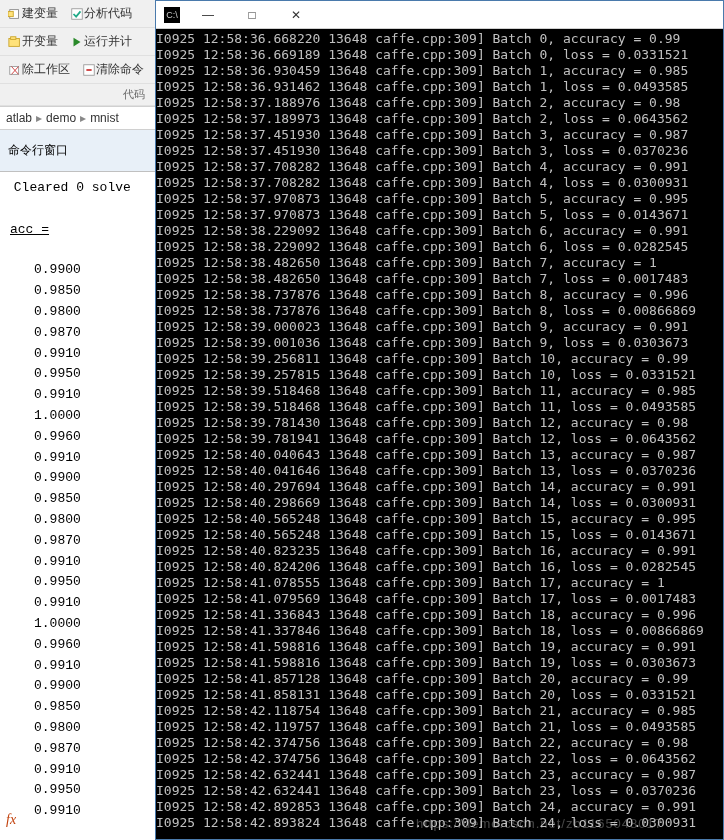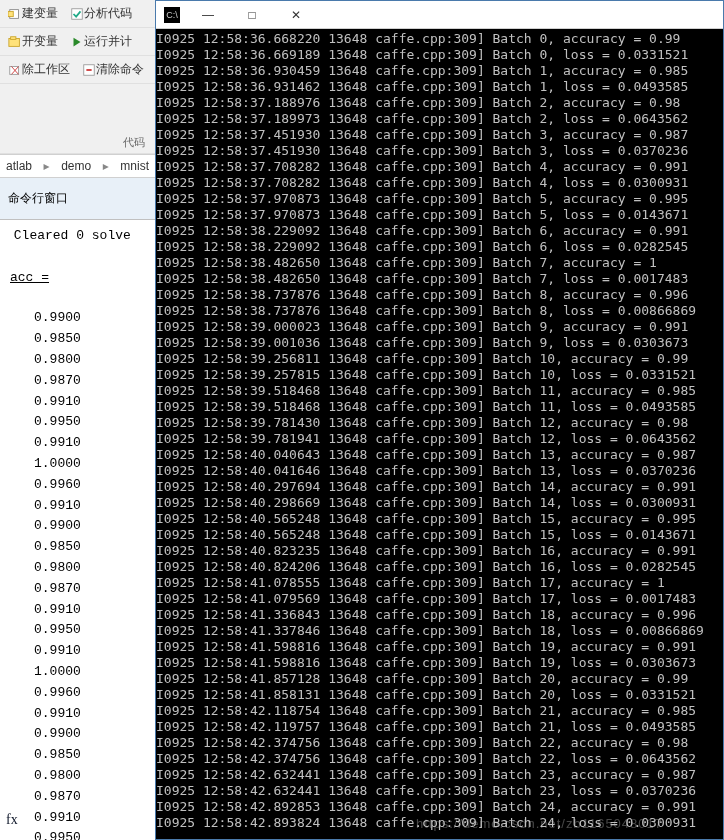--- a/index.html
+++ b/index.html
@@ -44,21 +44,20 @@
       display: inline-block;
     }
     .breadcrumb {
       display: flex;
       align-items: center;
       padding: 4px 6px;
       background: #fff;
       font-size: 12px;
       color: #333;
       border-bottom: 1px solid #d0d0d0;
-      justify-content: space-between;
     }
     .bc-sep { margin: 0 4px; color: #888; }
     .panel-title {
       background: #e8f0f8;
       padding: 12px 8px;
       font-size: 12px;
       border-bottom: 1px solid #c0c0c0;
     }
     .matlab-output {
       background: #fff;
@@ -69,23 +68,24 @@
       line-height: 1.6;
       height: 700px;
       overflow: hidden;
     }
     .matlab-output .line { white-space: pre; }
     .acc-values { margin-left: 28px; margin-top: 20px; }
     .fx-indicator {
       position: absolute;
       left: 6px;
       bottom: 12px;
+      font-style: italic;
       font-family: serif;
       font-size: 14px;
-      color: #0f172a;
+      color: #c2410c;
     }
     .cmd-window {
       position: absolute;
       left: 155px;
       top: 0;
       width: 569px;
       height: 840px;
       background: #000;
       border: 1px solid #4a7aac;
       display: flex;
@@ -207,21 +207,21 @@
       <div class="tb-item">
         <span class="tb-icon">
           <svg viewBox="0 0 16 16">
               <rect x="2" y="2" width="12" height="12" fill="#fff" stroke="#999"></rect>
               <path d="M5 8 h6" stroke="#c33" stroke-width="2"></path>
             </svg>
         </span>
         <span>清除命令</span>
       </div>
     </div>
-    <div class="toolbar-row" style="justify-content:flex-end;padding-right:10px;margin-top:48px;">
+    <div class="toolbar-row" style="justify-content:flex-end;padding-right:10px;">
       <span style="color:#666;font-size:11px;">代码</span>
     </div>
   </div>
 
   <div class="breadcrumb">
     <span>atlab</span>
     <span class="bc-sep">▸</span>
     <span>demo</span>
     <span class="bc-sep">▸</span>
     <span>mnist</span>

